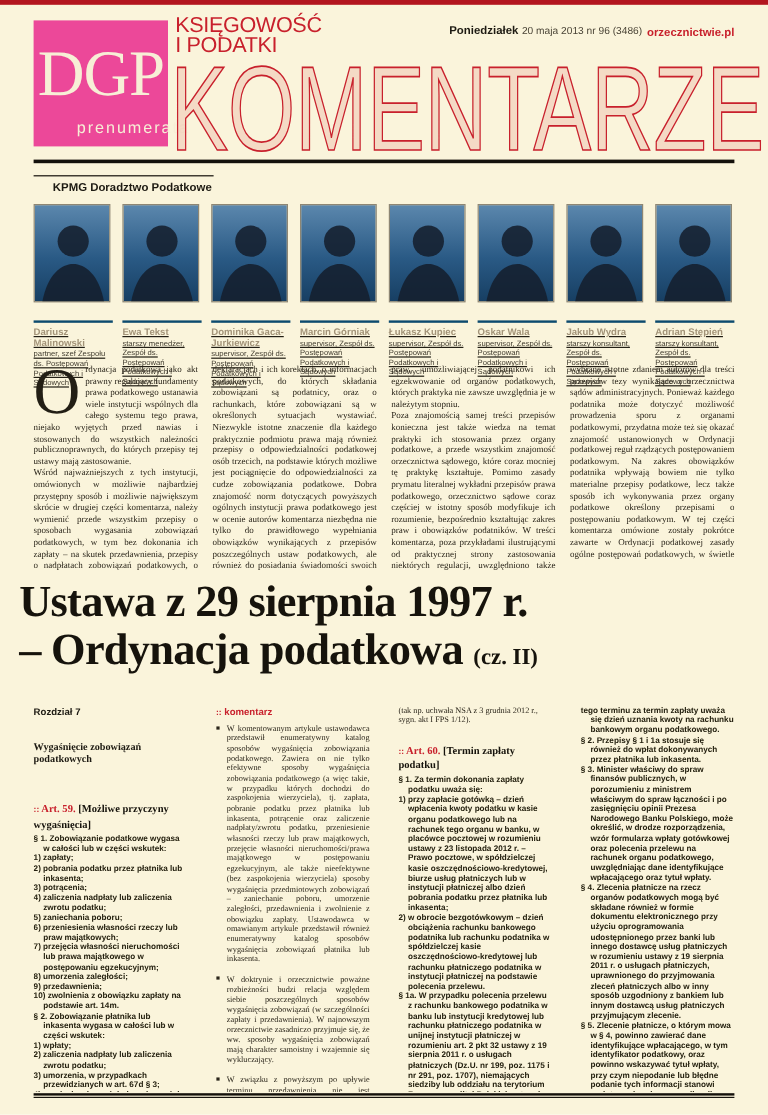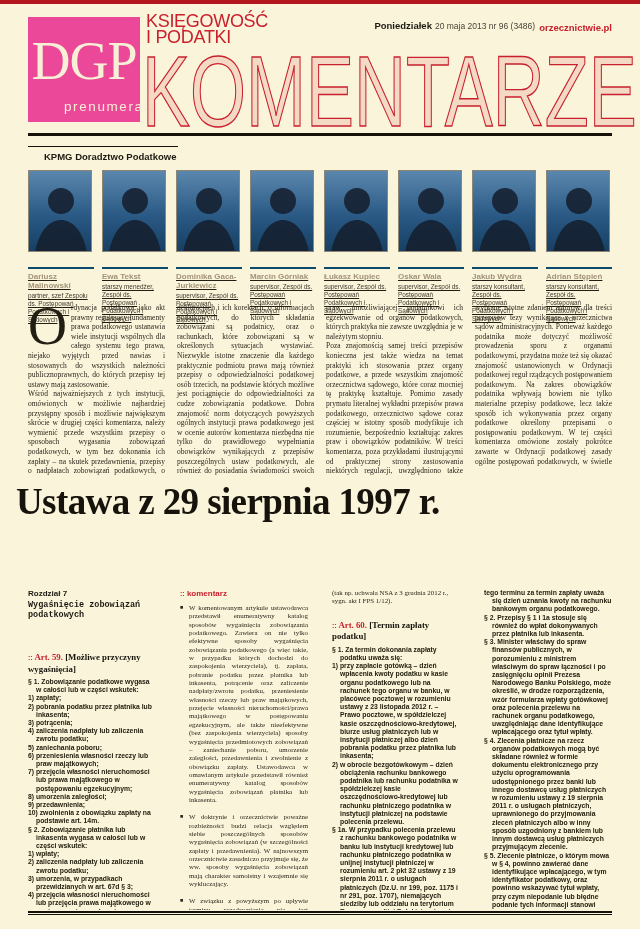--- a/index.html
+++ b/index.html
@@ -52,22 +52,22 @@
   .article-head{position:absolute;left:16px;right:28px;top:482px;}
   .headline{margin:0;font-family:"Liberation Serif", serif;font-weight:bold;
     font-size:37px;line-height:40px;letter-spacing:-0.6px;color:#16130c;}
   .headline .suffix{font-size:19px;font-weight:bold;letter-spacing:0;}
   .subtitle{margin:10px 0 0 0;font-size:15.5px;color:#2a251a;}
   
   .law{position:absolute;left:28px;right:28px;top:589px;height:321px;overflow:hidden;
     display:flex;gap:24px;}
   .law-col{flex:1 1 0;min-width:0;}
   .chapter{font-family:"Liberation Sans", sans-serif;font-weight:bold;font-size:8px;color:#1d1a12;}
-  .chapter-title{font-family:Liberation Mono, monospace;font-weight:bold;font-size:8.5px;
-    line-height:10px;color:#1d1a12;margin-top:2px;}
+  .chapter-title{font-family:Liberation Serif, serif;font-weight:bold;font-size:8.5px;
+    line-height:10px;color:#1d1a12;margin-top:19px;}
   .art-head{font-family:"Liberation Serif", serif;font-weight:bold;font-size:8.8px;
     line-height:10.5px;color:#16130c;margin-bottom:4px;}
   .art-head .marker{color:#C8202C;font-family:"Liberation Sans", sans-serif;font-size:7px;}
   .art-head .art-label{color:#C8202C;}
   .art59-block{margin-top:32px;}
   .law-lines{font-family:"Liberation Sans", sans-serif;font-weight:bold;font-size:6.8px;
     line-height:8.2px;color:#24200f;}
   .law-line{padding-left:8px;text-indent:-8px;}
   .kom-heading{font-family:"Liberation Sans", sans-serif;font-weight:bold;font-size:8px;
     color:#C8202C;margin-bottom:5px;}
@@ -224,20 +224,21 @@
   <div class="intro">
     <p><span class="dropcap">O</span><span>rdynacja podatkowa jako akt prawny regulujący fundamenty prawa podatkowego ustanawia wiele instytucji wspólnych dla całego systemu tego prawa, niejako wyjętych przed nawias i stosowanych do wszystkich należności publicznoprawnych, do których przepisy tej ustawy mają zastosowanie.</span></p>
     <p>Wśród najważniejszych z tych instytucji, omówionych w możliwie najbardziej przystępny sposób i możliwie największym skrócie w drugiej części komentarza, należy wymienić przede wszystkim przepisy o sposobach wygasania zobowiązań podatkowych, w tym bez dokonania ich zapłaty – na skutek przedawnienia, przepisy o nadpłatach zobowiązań podatkowych, o deklaracjach i ich korektach, o informacjach podatkowych, do których składania zobowiązani są podatnicy, oraz o rachunkach, które zobowiązani są w określonych sytuacjach wystawiać. Niezwykle istotne znaczenie dla każdego praktycznie podmiotu prawa mają również przepisy o odpowiedzialności podatkowej osób trzecich, na podstawie których możliwe jest pociągnięcie do odpowiedzialności za cudze zobowiązania podatkowe. Dobra znajomość norm dotyczących powyższych ogólnych instytucji prawa podatkowego jest w ocenie autorów komentarza niezbędna nie tylko do prawidłowego wypełniania obowiązków wynikających z przepisów poszczególnych ustaw podatkowych, ale również do posiadania świadomości swoich praw, umożliwiającej podatnikowi ich egzekwowanie od organów podatkowych, których praktyka nie zawsze uwzględnia je w należytym stopniu.</p>
     <p>Poza znajomością samej treści przepisów konieczna jest także wiedza na temat praktyki ich stosowania przez organy podatkowe, a przede wszystkim znajomość orzecznictwa sądowego, które coraz mocniej tę praktykę kształtuje. Pomimo zasady prymatu literalnej wykładni przepisów prawa podatkowego, orzecznictwo sądowe coraz częściej w istotny sposób modyfikuje ich rozumienie, bezpośrednio kształtując zakres praw i obowiązków podatników. W treści komentarza, poza przykładami ilustrującymi od praktycznej strony zastosowania niektórych regulacji, uwzględniono także wybrane istotne zdaniem autorów dla treści przepisów tezy wynikające z orzecznictwa sądów administracyjnych. Ponieważ każdego podatnika może dotyczyć możliwość prowadzenia sporu z organami podatkowymi, przydatna może też się okazać znajomość ustanowionych w Ordynacji podatkowej reguł rządzących postępowaniem podatkowym. Na zakres obowiązków podatnika wpływają bowiem nie tylko materialne przepisy podatkowe, lecz także sposób ich wykonywania przez organy podatkowe określony przepisami o postępowaniu podatkowym. W tej części komentarza omówione zostały pokrótce zawarte w Ordynacji podatkowej zasady ogólne postępowań podatkowych, w świetle których należy interpretować szczegółowe normy proceduralne.</p>
 
   </div>
 
   <div class="article-head">
     <h1 class="headline">
       <div>Ustawa z 29 sierpnia 1997 r.</div>
+      <div><span>– Ordynacja podatkowa</span> <span class="suffix">(cz. II)</span></div>
     </h1>
   </div>
 
   <div class="law">
 
     <div class="law-col">
       <div class="chapter">Rozdział 7</div>
       <div class="chapter-title">Wygaśnięcie zobowiązań podatkowych</div>
       <div class="art59-block">
         <div class="art-head">

